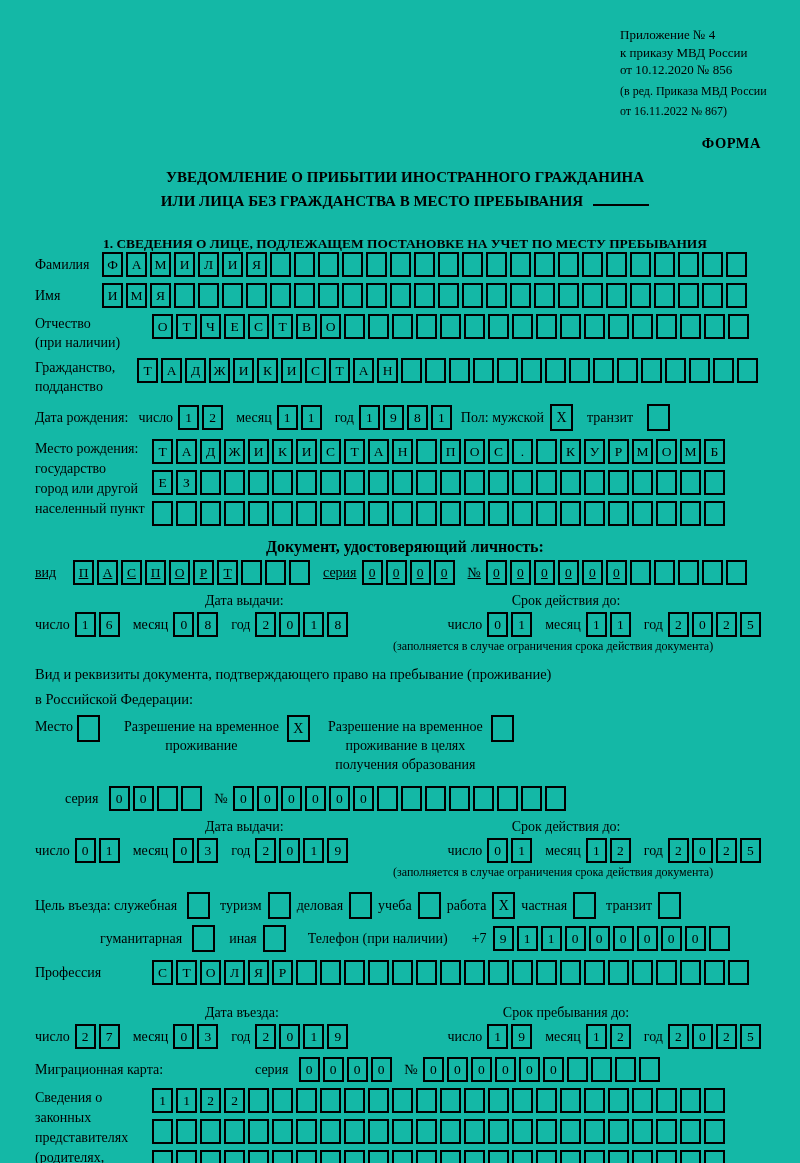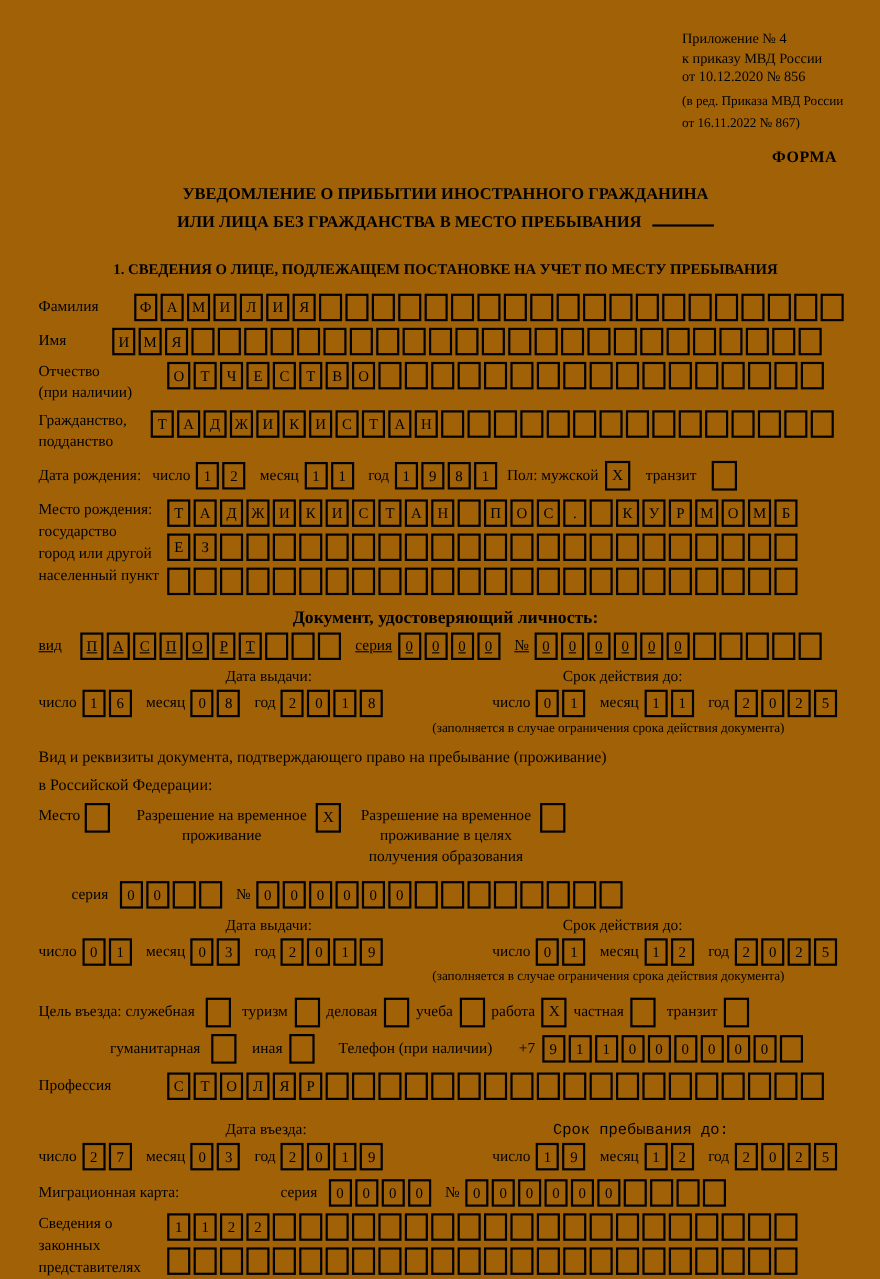--- a/index.html
+++ b/index.html
@@ -1,17 +1,17 @@
 <!DOCTYPE html>
 <html><head>
 <meta charset="utf-8">
 <style>
   html,body{margin:0;padding:0;background:#fff;}
   body{width:800px;font-family:"Liberation Serif","DejaVu Serif",serif;color:#000;font-size:14px;}
-  .page{width:800px;height:1163px;box-sizing:border-box;padding:26px 25px 0 35px;overflow:hidden;background:#a16207;}
+  .page{width:800px;height:1163px;box-sizing:border-box;padding:26px 25px 0 35px;overflow:hidden;background:#14b8a6;}
   .hdr{margin-left:585px;font-size:13px;line-height:1.35;}
   .hdr .small{font-size:12px;margin-top:4px;}
   .forma{text-align:right;padding-right:14px;font-weight:bold;font-size:14.5px;margin-top:16px;letter-spacing:.5px;}
   .title{text-align:center;font-weight:bold;font-size:15px;margin-top:14px;line-height:1.5;}
   .title-underline{display:inline-block;width:56px;border-bottom:2px solid #000;margin-left:10px;height:1em;}
   .sec{font-weight:bold;font-size:13.4px;margin-top:24px;text-align:center;white-space:nowrap;}
   .frow{display:flex;align-items:center;margin-bottom:6px;}
   .frow.start{align-items:flex-start;}
   .lbl{flex:0 0 auto;}
   .w67{width:67px;}
@@ -21,26 +21,26 @@
   .lblcol{line-height:20px;}
   .cells{display:inline-flex;flex:0 0 auto;vertical-align:middle;}
   .cell{display:inline-block;width:17px;height:21px;border:2px solid #000;margin-right:3px;text-align:center;line-height:21px;font-size:13.5px;flex:0 0 auto;}
   .cb{display:inline-block;width:19px;height:23px;border:2px solid #000;text-align:center;line-height:23px;font-size:14px;vertical-align:middle;flex:0 0 auto;}
   .gap6{margin-left:6px;} .gap10{margin-left:10px;} .gap14{margin-left:14px;}
   .dlbl{margin:0 5px 0 10px;}
   .dpart{display:inline-flex;align-items:center;}
   .dates-head{display:flex;margin-top:8px;}
   .dates-head .h1{margin-left:170px;}
   .dates-head .h2{margin-left:228px;}
-  .dates-head3 .h2{margin-left:208px;font-family:Liberation Mono, monospace;}
+  .dates-head3 .h2{margin-left:208px;}
   .dates-cells{display:flex;align-items:center;margin-top:3px;}
   .dates-cells .g1 .dlbl:first-child{margin-left:0;}
   .dates-cells .g2{margin-left:86px;}
   .dates-note{font-size:12px;margin-left:358px;margin-top:2px;}
-  .mt8{margin-top:8px;} .mt12{margin-top:12px;} .mt14{margin-top:14px;gap:20px;}
+  .mt8{margin-top:8px;} .mt12{margin-top:12px;} .mt14{}
   .docline{line-height:1.7;font-size:14.5px;}
   .center-bold{text-align:center;font-weight:bold;font-size:16px;margin-top:8px;}
   .opts{display:flex;align-items:flex-start;margin-top:4px;}
   .opt{display:flex;align-items:flex-start;}
   .opt .olbl{line-height:23px;}
   .opt .ml{text-align:center;line-height:19px;padding-top:2px;}
   .opt .cb{margin-left:8px;}
   .cellrows .cells{margin-bottom:6px;}
   .cellrows{display:flex;flex-direction:column;}
 </style>

